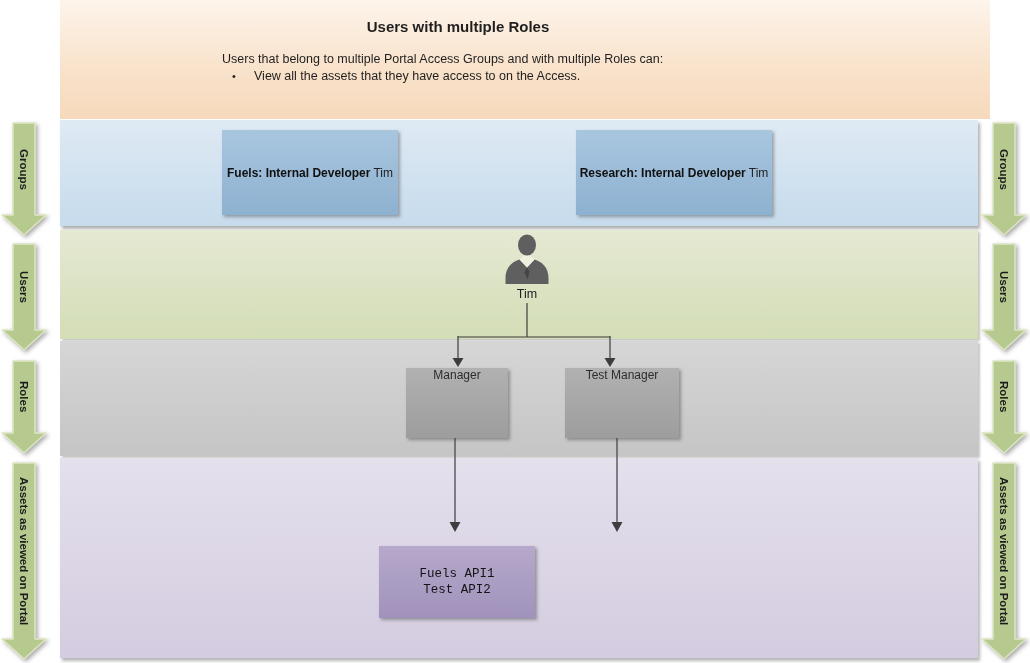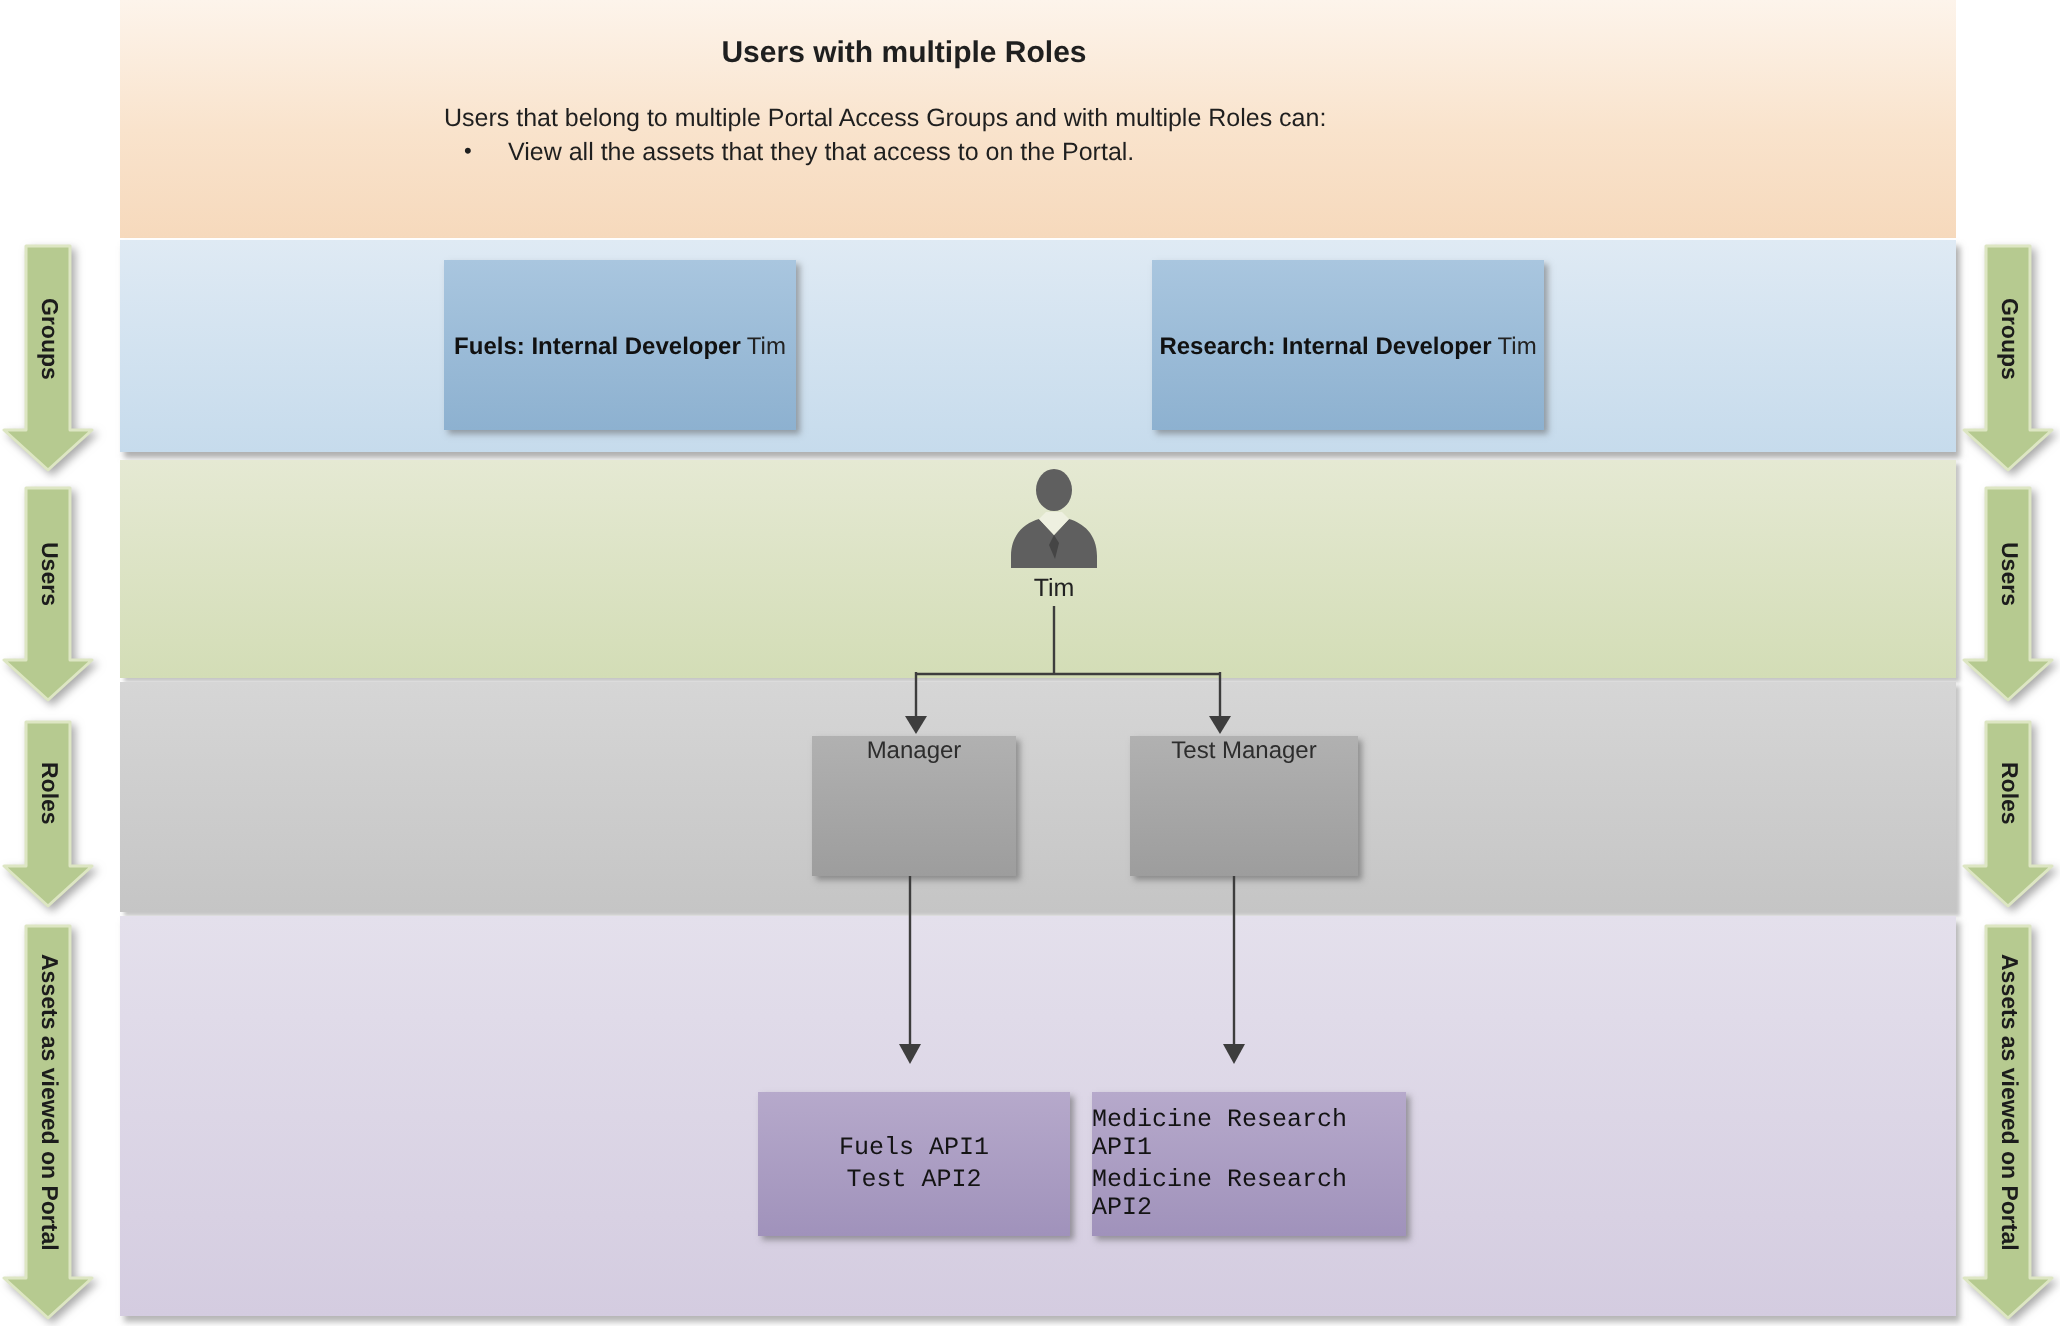--- a/index.html
+++ b/index.html
@@ -2,21 +2,21 @@
 <html><head>
 <meta charset="utf-8">
 <style>
   html,body{margin:0;padding:0;background:#ffffff;}
   .stage{position:relative;width:1030px;height:663px;background:#ffffff;
          font-family:"Liberation Sans",sans-serif;overflow:hidden;}
 
   
   .band{position:absolute;left:60px;width:918px;}
   .band-header{top:0;height:119px;
-    background:linear-gradient(180deg,#fdf4eb 0%,#f9e3cc 55%,#f6d9bc 100%);}
+    background:linear-gradient(180deg,#fdf4eb 0%,#f9e3cc 55%,#f6d9bc 100%);padding-left:12px;}
   .band-groups{top:120px;height:106px;
     background:linear-gradient(180deg,#dfeaf4 0%,#c6dbec 100%);
     box-shadow:2px 3px 3px rgba(110,110,110,.55);}
   .band-users{top:230px;height:109px;
     background:linear-gradient(180deg,#e5e9d3 0%,#d3ddb6 100%);
     box-shadow:2px 2px 2px rgba(110,110,110,.4);}
   .band-roles{top:341px;height:115px;
     background:linear-gradient(180deg,#d6d6d6 0%,#c5c5c5 100%);
     box-shadow:2px 2px 2px rgba(110,110,110,.4);}
   .band-assets{top:458px;height:200px;
@@ -84,21 +84,21 @@
 </head>
 <body>
 
 <div class="stage">
 
   <div class="band band-header">
     <div class="page-title">Users with multiple Roles</div>
     <div class="header-desc">Users that belong to multiple Portal Access Groups and with multiple Roles can:</div>
     <div class="header-bullet">
       <span class="dot">•</span>
-      <span>View all the assets that they that access to on the Portal.</span>
+      <span>View all the assets that they have access to on the Access.</span>
     </div>
   </div>
 
   <div class="band band-groups">
     <div class="group-box" id="group-box-fuels">
       <span class="gb-title">Fuels: Internal Developer</span>
       <span class="gb-member">Tim</span>
     </div>
     <div class="group-box" id="group-box-research">
       <span class="gb-title">Research: Internal Developer</span>
@@ -124,24 +124,20 @@
     </div>
     <div class="role-box" id="role-box-test-manager">
       <span>Test Manager</span>
     </div>
   </div>
 
   <div class="band band-assets">
     <div class="asset-box" id="asset-box-fuels">
       <span>Fuels API1</span>
       <span>Test API2</span>
-    </div>
-    <div class="asset-box" id="asset-box-medicine">
-      <span>Medicine Research API1</span>
-      <span>Medicine Research API2</span>
     </div>
   </div>
 
   <svg class="connectors">
     <g stroke="#3d3d3d" stroke-width="1.2" fill="none">
       <path d="M527 303 L527 337"></path>
       <path d="M458 337 L610 337"></path>
       <path d="M458 336 L458 359"></path>
       <path d="M610 336 L610 359"></path>
       <path d="M455 438 L455 523"></path>

